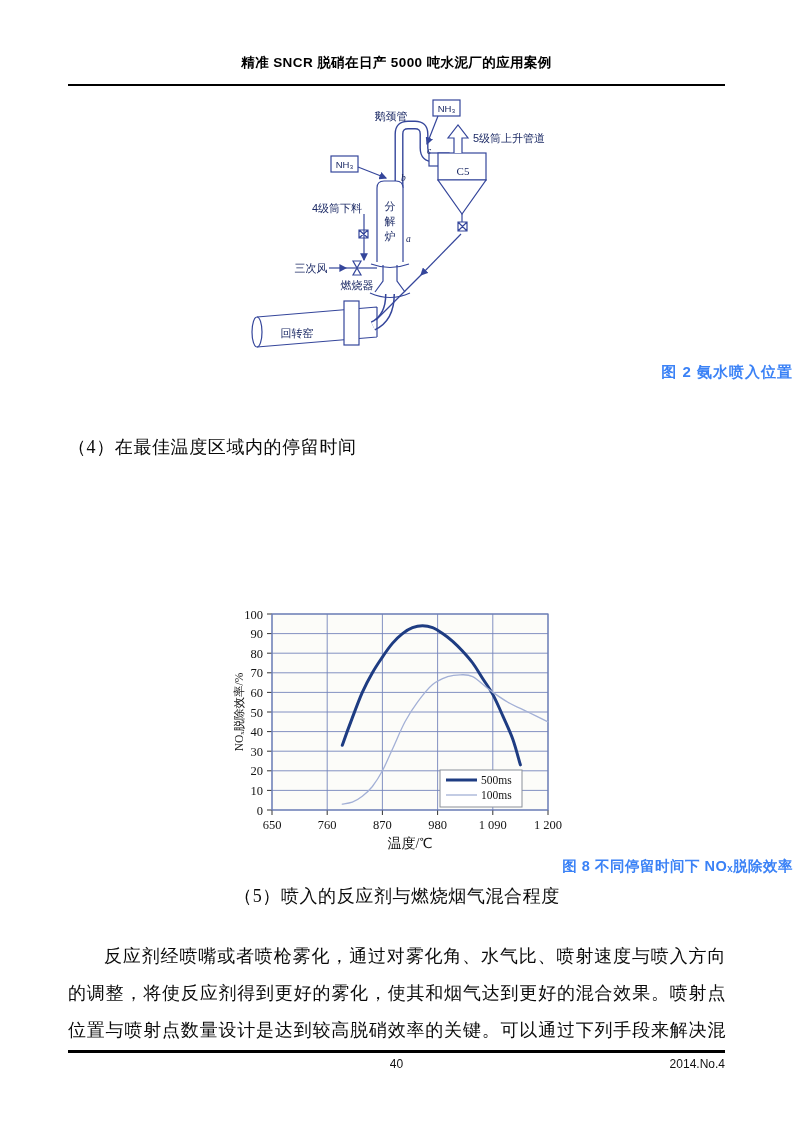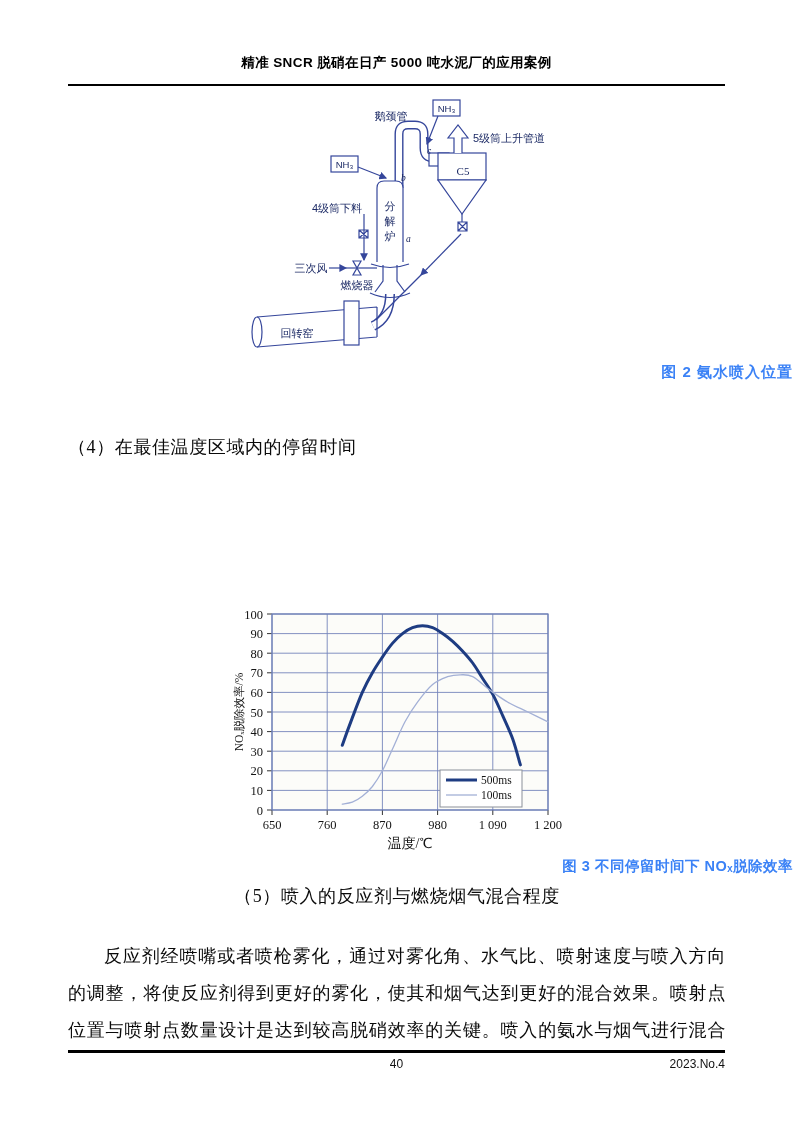--- a/index.html
+++ b/index.html
@@ -162,22 +162,22 @@
       <path d="M 109.3 203.1 C 110.9 202.8, 115.9 202.5, 119.3 201.2 C 122.6 199.9, 126.0 197.9, 129.3 195.3 C 132.7 192.7, 136.0 189.7, 139.4 185.5 C 142.7 181.2, 146.1 176.0, 149.4 169.8 C 152.7 163.6, 155.7 156.4, 159.4 148.2 C 163.2 140.1, 167.8 128.6, 172.0 120.8 C 176.2 113.0, 179.9 107.4, 184.5 101.2 C 189.1 95.0, 194.6 87.8, 199.6 83.6 C 204.6 79.3, 210.0 77.4, 214.6 75.7 C 219.2 74.1, 223.0 73.8, 227.2 73.8 C 231.4 73.8, 234.7 73.1, 239.7 75.7 C 244.7 78.3, 251.4 85.2, 257.3 89.4 C 263.1 93.7, 268.6 97.6, 274.9 101.2 C 281.1 104.8, 288.2 107.7, 294.9 111.0 C 301.6 114.3, 311.7 119.2, 315.0 120.8" fill="none" stroke="#a3b0d6" stroke-width="1.3" stroke-linecap="round"></path>
       <text x="10" y="111" text-anchor="middle" font-size="11.5" fill="#141414" transform="rotate(-90 10 111)">NOₓ脱除效率/%</text>
       <text x="177" y="247" text-anchor="middle" font-size="14" fill="#141414">温度/℃</text>
       <rect x="207" y="169" width="82" height="37" fill="#ffffff" stroke="#8a8f99" stroke-width="1"></rect>
       <line x1="213" y1="179" x2="244" y2="179" stroke="#1e3c82" stroke-width="3"></line>
       <text x="248" y="183" font-size="11.5" fill="#141414" font-family="DejaVu Sans Mono, monospace">500ms</text>
       <line x1="213" y1="194" x2="244" y2="194" stroke="#a3b0d6" stroke-width="1.3"></line>
       <text x="248" y="198" font-size="11.5" fill="#141414" font-family="DejaVu Sans Mono, monospace">100ms</text>
     </svg>
 
-  <div class="abs fig-caption fig3-caption">图 3 不同停留时间下 NOₓ脱除效率</div>
+  <div class="abs fig-caption fig3-caption">图 8 不同停留时间下 NOₓ脱除效率</div>
 
   <div class="abs sec-heading sec5-heading">（5）喷入的反应剂与燃烧烟气混合程度</div>
-  <p class="abs para para2">反应剂经喷嘴或者喷枪雾化，通过对雾化角、水气比、喷射速度与喷入方向的调整，将使反应剂得到更好的雾化，使其和烟气达到更好的混合效果。喷射点位置与喷射点数量设计是达到较高脱硝效率的关键。喷入的氨水与烟气进行混合</p>
+  <p class="abs para para2">反应剂经喷嘴或者喷枪雾化，通过对雾化角、水气比、喷射速度与喷入方向的调整，将使反应剂得到更好的雾化，使其和烟气达到更好的混合效果。喷射点位置与喷射点数量设计是达到较高脱硝效率的关键。可以通过下列手段来解决混</p>
 
   <div class="abs footer-rule"></div>
   <div class="abs footer-page">40</div>
-  <div class="abs footer-issue">2023.No.4</div>
+  <div class="abs footer-issue">2014.No.4</div>
 
 </div>
 
 </body></html>

